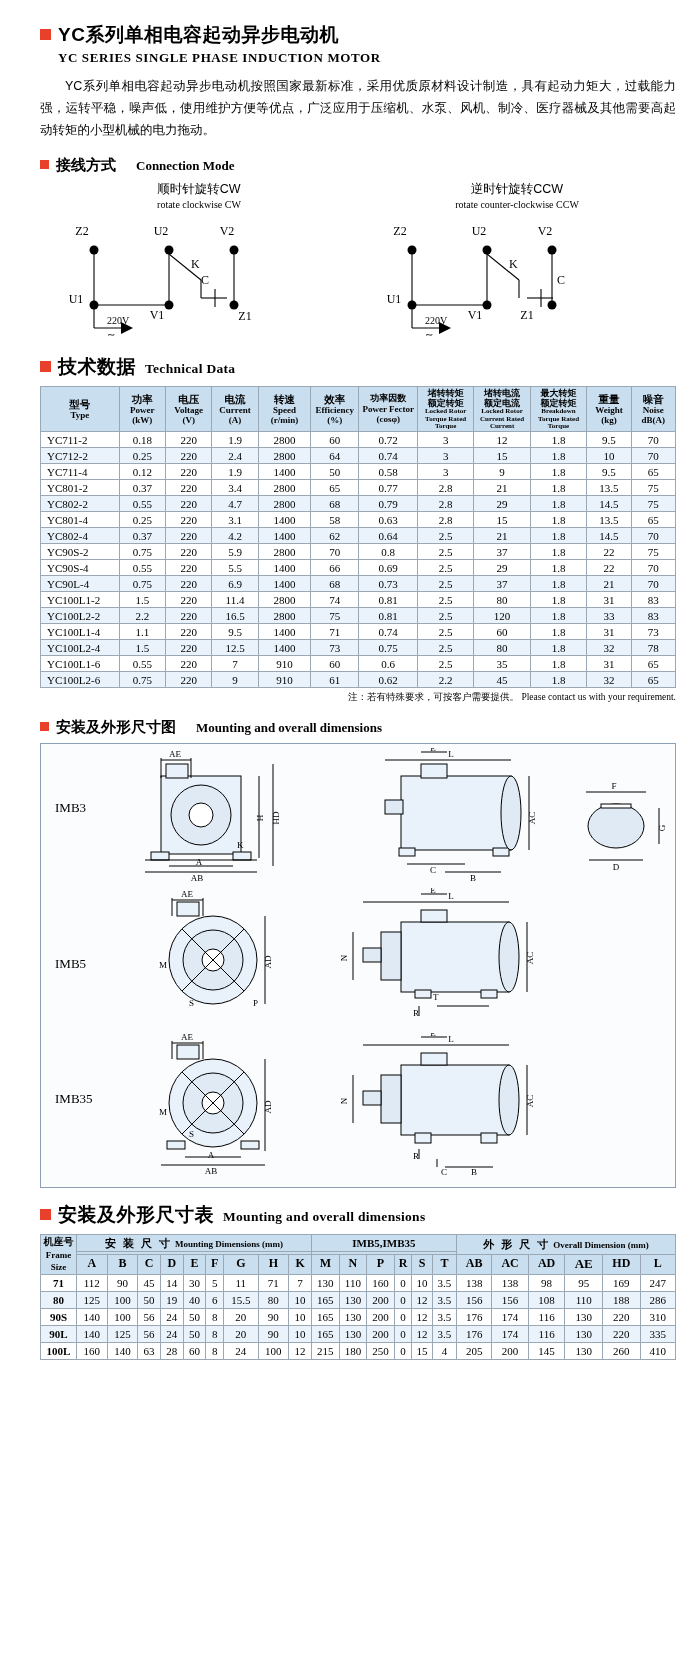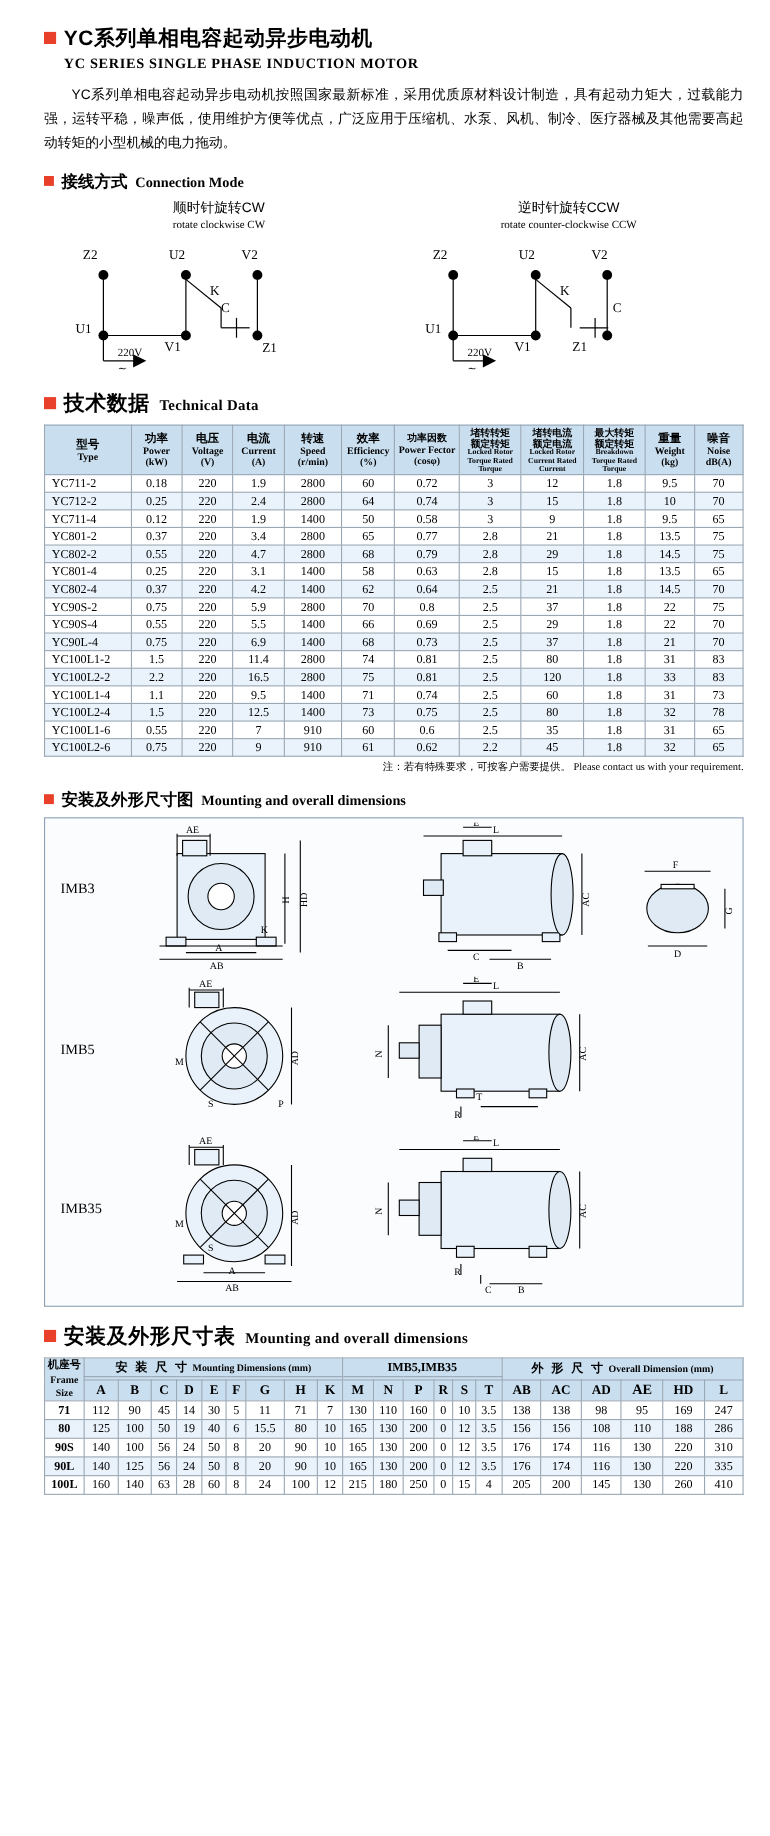--- a/index.html
+++ b/index.html
@@ -22,21 +22,21 @@
   .sq.small { width: 9px; height: 9px; }
   .title-cn { font-size: 19px; font-weight: bold; letter-spacing: .5px; }
   .title-en { font-family: "Liberation Serif", serif; font-size: 13.5px; font-weight: bold; letter-spacing: .3px; margin-left: 9px; }
   .main-title-wrap { margin-bottom: 2px; }
   .main-sub-en {
     font-family: "Liberation Serif", serif; font-size: 13px; font-weight: bold;
     letter-spacing: .6px; margin: 1px 0 10px 18px;
   }
   .sec-head-2 { margin-top: 14px; }
   .sec-cn-2 { font-size: 15px; font-weight: bold; }
-  .sec-en-2 { font-family: "Liberation Serif", serif; font-size: 13px; font-weight: bold; margin-left: 7px; }
+  .sec-en-2 { font-family: "Liberation Serif", serif; font-size: 13px; font-weight: bold; margin-left: 20px; }
 
   .intro {
     font-size: 12.5px; line-height: 1.75; text-indent: 2em;
     margin: 0 0 6px 0; text-align: justify;
   }
 
   
   .conn-wrap { display: flex; justify-content: space-around; margin: 6px 0 4px 0; }
   .conn-block { text-align: center; width: 300px; }
   .conn-cn { font-size: 12.5px; }
@@ -545,21 +545,21 @@
           <text x="392" y="125" text-anchor="middle">C</text>
           <text x="432" y="133" text-anchor="middle">B</text>
           <text x="573" y="41" text-anchor="middle">F</text>
           <text x="624" y="80" transform="rotate(-90 624,80)" text-anchor="middle">G</text>
           <text x="575" y="122" text-anchor="middle">D</text>
         </g>
       </svg>
     </div>
 
     <div class="dwg-row">
-      <div class="dwg-label" style="top:58px">IMB5</div>
+      <div class="dwg-label" style="top:68px">IMB5</div>
       <svg width="650" height="145" viewBox="0 0 650 145">
         <g stroke="#000" fill="none" stroke-width="1">
 
           <circle cx="172" cy="72" r="44" fill="#e9f2fa"></circle>
           <circle cx="172" cy="72" r="30" fill="#dfeaf5"></circle>
           <circle cx="172" cy="72" r="11" fill="#fff"></circle>
           <line x1="141" y1="41" x2="203" y2="103"></line>
           <line x1="203" y1="41" x2="141" y2="103"></line>
           <rect x="136" y="14" width="22" height="14" fill="#e9f2fa"></rect>
           <line x1="131" y1="10" x2="131" y2="28"></line>

